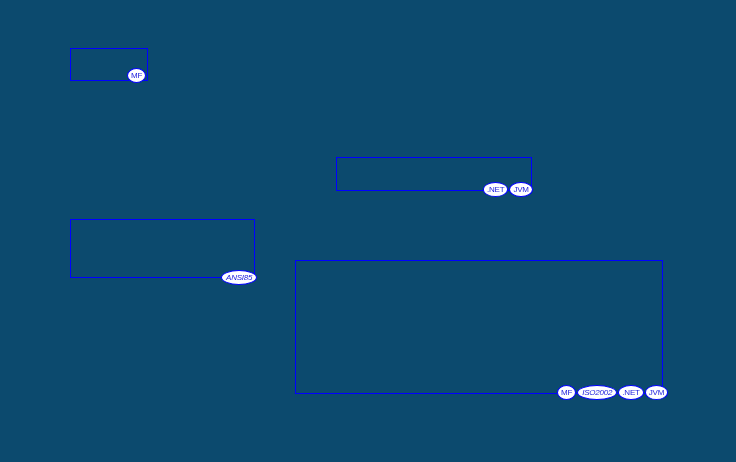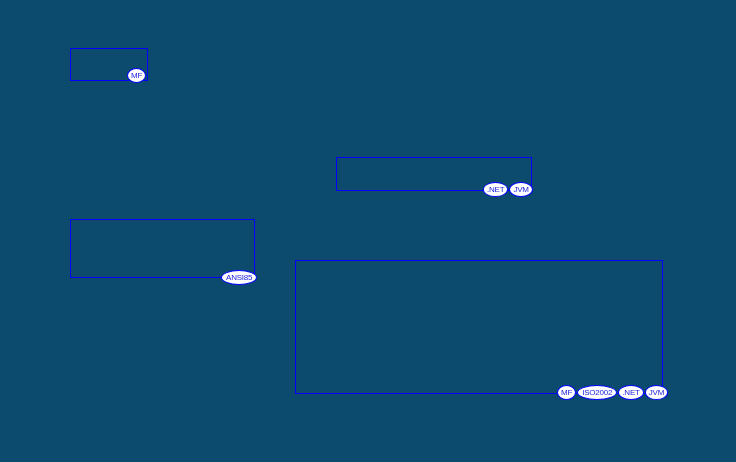--- a/index.html
+++ b/index.html
@@ -40,20 +40,21 @@
     border-radius: 50%;
     background: #ffffff;
     color: #2222dd;
     font-size: 8px;
     line-height: 1;
     letter-spacing: -0.2px;
     font-family: "Liberation Sans", sans-serif;
   }
   .badge.wide {
     padding: 0 4px;
+    font-style: italic;
   }
 </style>
 </head>
 <body>
 
 <div id="canvas">
 
   <div class="region" style="left:70px; top:48px; width:78px; height:33px;"></div>
   <div class="badge-row" style="left:127px; top:68px;">
     <span class="badge">MF</span>

